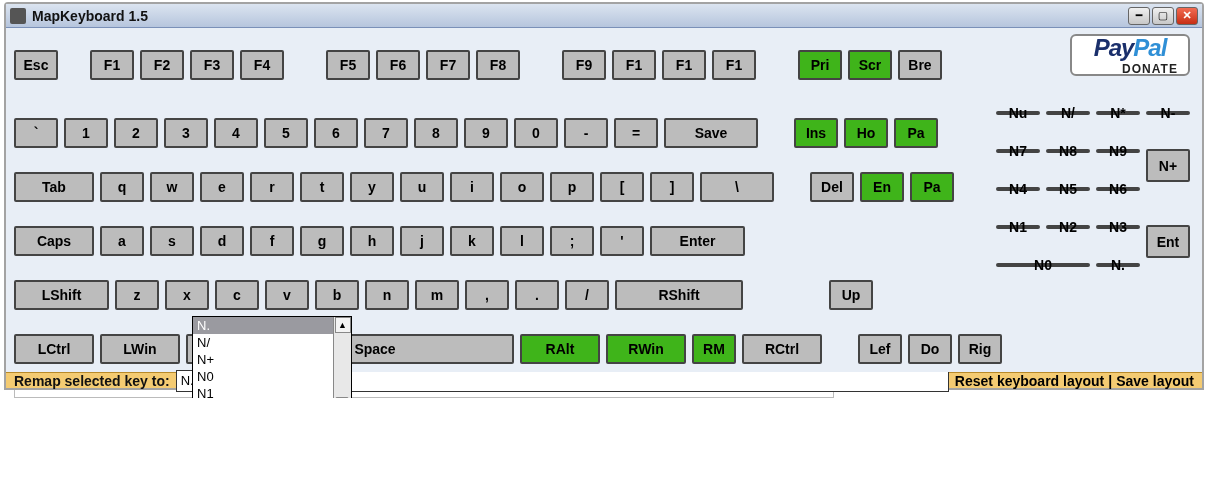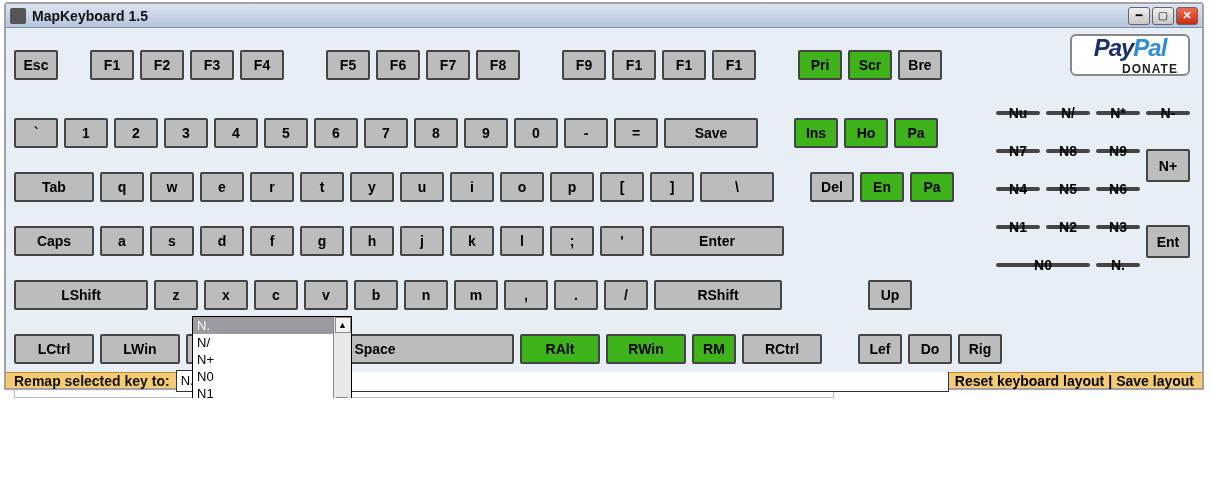--- a/index.html
+++ b/index.html
@@ -70,21 +70,21 @@
     font-size:14px;
     color:#000;
     cursor:pointer;
     height: 30px;
     flex: 0 0 auto;
   }
   .key.w1 { width: 44px; }
   .key.w15 { width: 80px; }
   .key.w175 { width: 80px; }
   .key.w2 { width: 94px; }
-  .key.w225 { width: 134px; }
+  .key.w225 { width: 95px; }
   .key.w6 { width: 278px; }
   .key.green { background: #3fb41a; }
   .numpad {
     position:absolute;
     right: 12px;
     top: 48px;
     display:grid;
     grid-template-columns: 44px 44px 44px 44px;
     grid-auto-rows: 30px;
     gap: 8px 6px;

